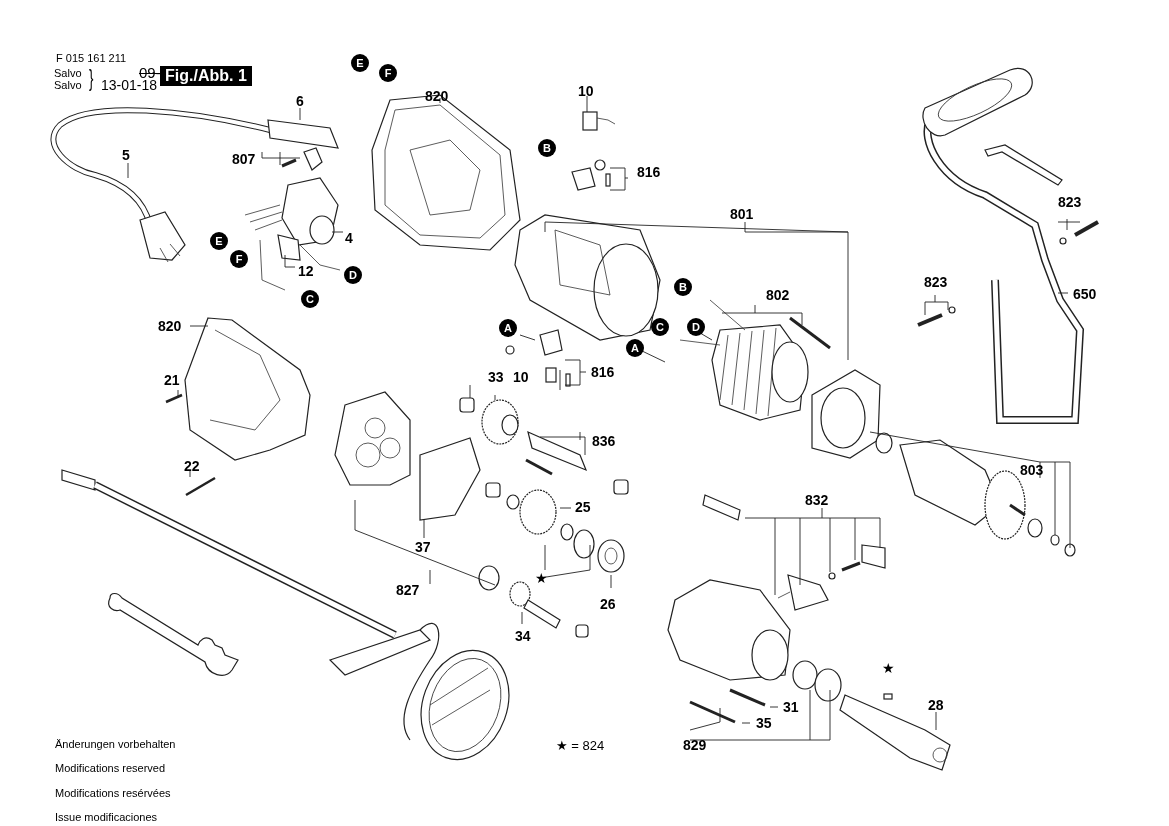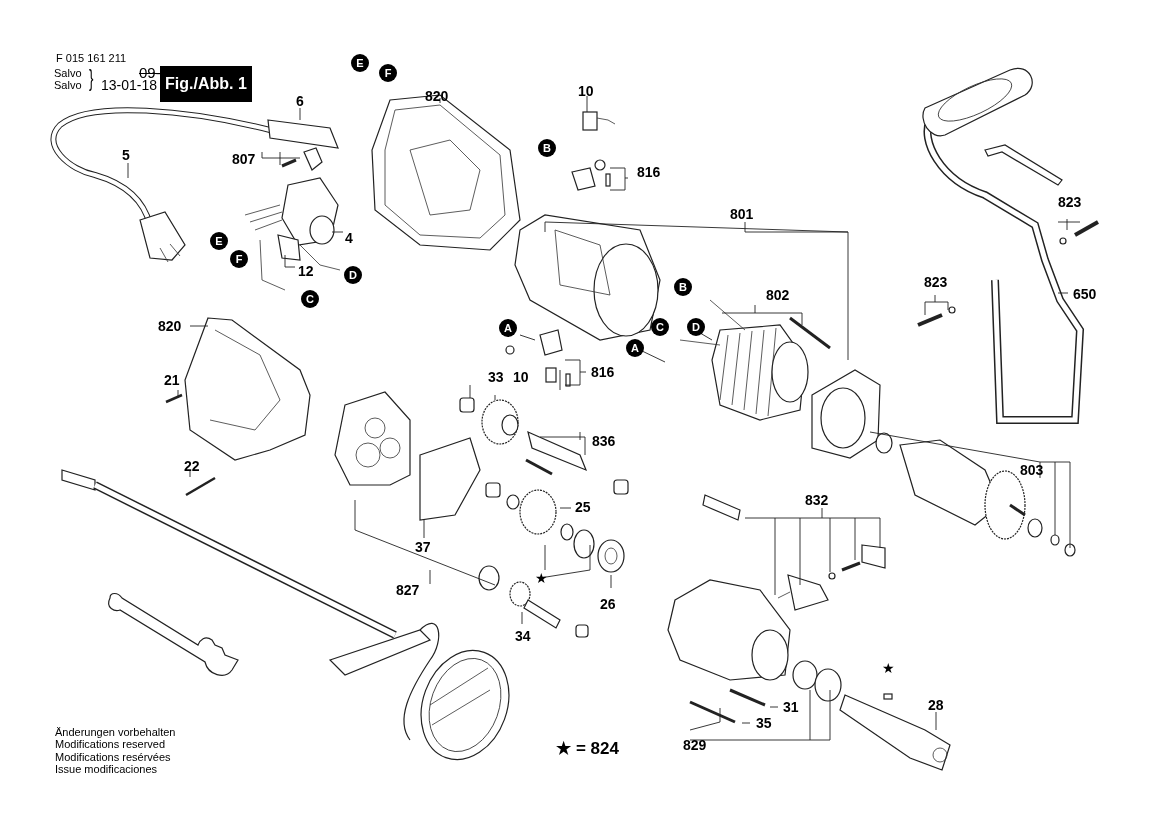--- a/index.html
+++ b/index.html
@@ -5,24 +5,24 @@
   html,body{margin:0;padding:0;background:#ffffff;}
   body{width:1169px;height:826px;position:relative;overflow:hidden;font-family:"Liberation Sans",sans-serif;color:#000;}
   #diagram{position:absolute;left:0;top:0;width:1169px;height:826px;}
   .hdr{position:absolute;font-size:11px;line-height:12px;}
   #docnum{left:56px;top:52px;}
   #stand{left:54px;top:67px;}
   #issue{left:54px;top:79px;}
   #brace{position:absolute;left:89px;top:65px;font-size:24px;line-height:26px;transform:scaleX(0.55);transform-origin:left top;}
   #stand-date{position:absolute;left:101px;top:67px;font-size:15px;line-height:12px;text-decoration:line-through;padding-left:38px;}
   #issue-date{position:absolute;left:101px;top:79px;font-size:14px;line-height:12px;}
-  #figbox{position:absolute;left:160px;top:66px;background:#000;color:#fff;font-weight:bold;font-size:16px;line-height:20px;padding:8px 5px;}
+  #figbox{position:absolute;left:160px;top:66px;background:#000;color:#fff;font-weight:bold;font-size:16px;line-height:20px;padding:0 5px;}
   #notes{position:absolute;left:55px;top:726px;font-size:11px;line-height:12.4px;}
-  #notes div{white-space:nowrap;}
-  #legend{position:absolute;left:556px;top:738px;font-weight:bold;font-size:17px;}
+  #notes div{white-space:nowrap;margin-top:12px;}
+  #legend{position:absolute;left:556px;top:738px;font-weight:normal;font-size:13px;}
   .lbl{font-family:"Liberation Sans",sans-serif;font-weight:bold;font-size:14px;fill:#000;}
   .conn circle{fill:#000;}
   .conn text{fill:#fff;font-family:"Liberation Sans",sans-serif;font-weight:bold;font-size:11px;text-anchor:middle;}
   .part{fill:#fff;stroke:#222;stroke-width:1.2;}
   .thin{fill:none;stroke:#333;stroke-width:0.8;}
   .lead{fill:none;stroke:#222;stroke-width:0.9;}
   .star{fill:#000;font-size:14px;}
 </style>
 </head>
 <body>

